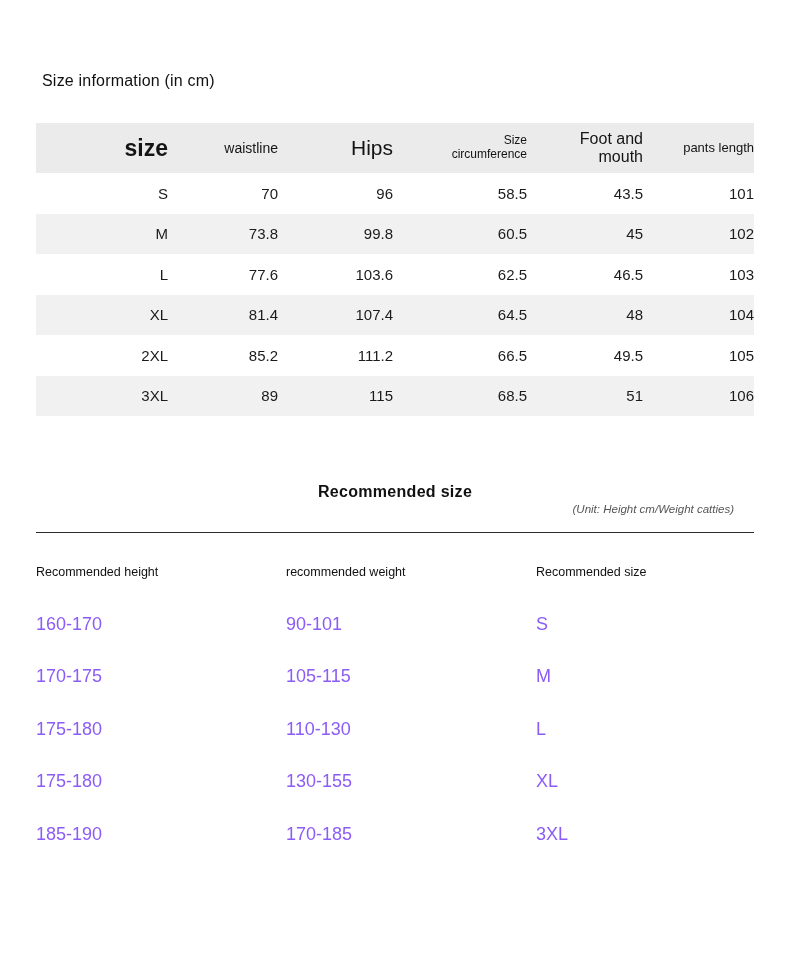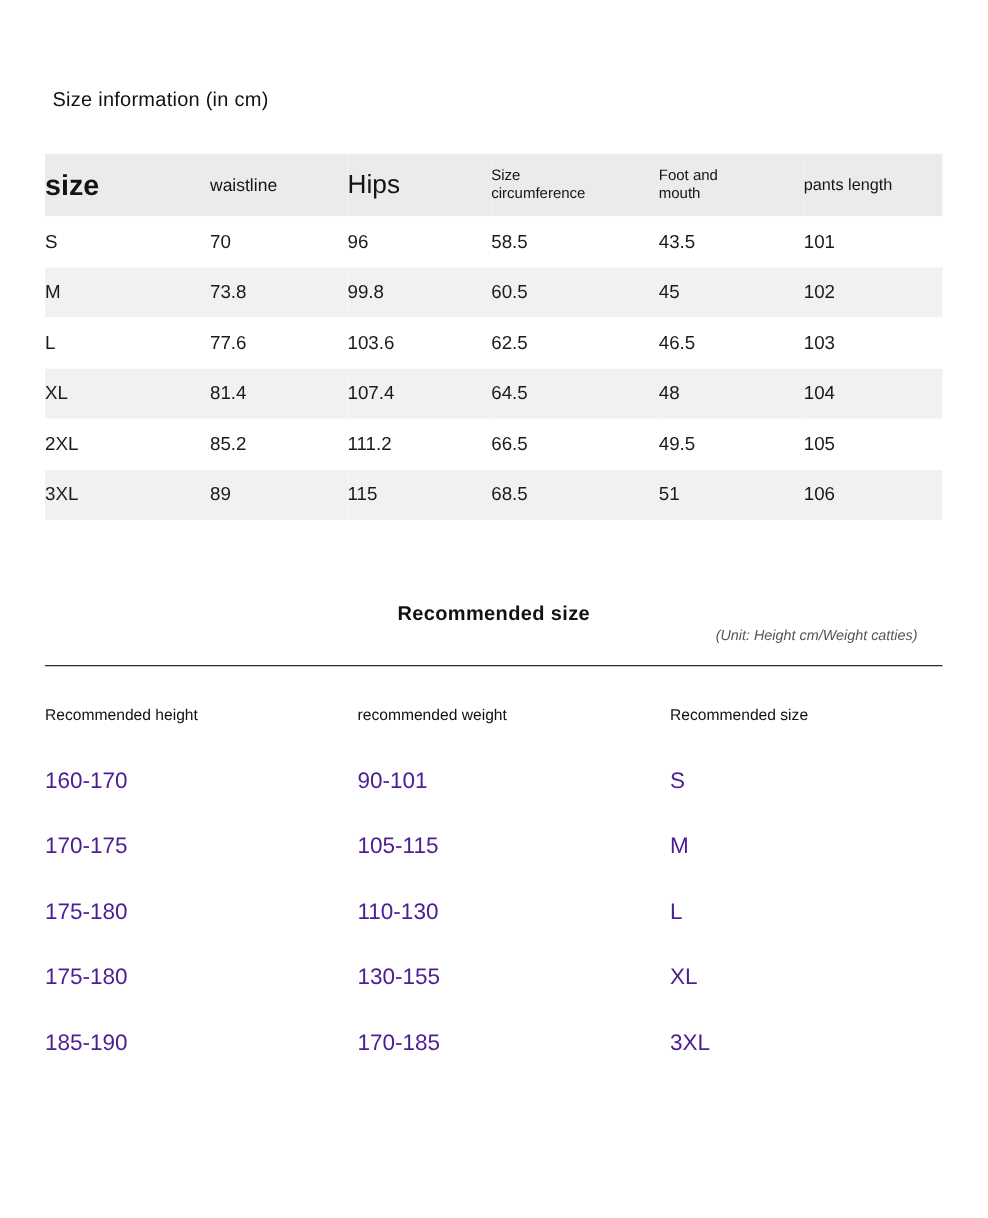--- a/index.html
+++ b/index.html
@@ -36,21 +36,21 @@
   
   .size-table {
     position: absolute;
     left: 36px;
     top: 123px;
     width: 718px;
     border-collapse: collapse;
     table-layout: fixed;
   }
   .size-table td, .size-table th {
-    text-align: left;
+    text-align: right;
     vertical-align: middle;
     font-weight: normal;
     padding: 0;
   }
   .size-table thead tr {
     height: 50px;
     background: #ebebeb;
   }
   .size-table tbody tr {
     height: 40.5px;
@@ -62,21 +62,21 @@
     background: #ffffff;
   }
   .hdr {
     color: #141414;
     line-height: 1.15;
   }
   .hdr.h-size   { font-size: 23px; font-weight: bold; }
   .hdr.h-waist  { font-size: 14px; }
   .hdr.h-hips   { font-size: 21px; }
   .hdr.h-thigh  { font-size: 12px; }
-  .hdr.h-foot   { font-size: 12px; }
+  .hdr.h-foot   { font-size: 16px; }
   .hdr.h-len    { font-size: 13px; }
 
   .cell {
     font-size: 15px;
     color: #1b1b1b;
   }
   .cell.lbl { font-size: 15px; }
 
   
   col.c0 { width: 132px; }
@@ -132,21 +132,21 @@
   .rec-table tbody tr { height: 52.5px; }
 
   .rec-hdr {
     font-size: 12.5px;
     font-weight: bold;
     color: #111111;
   }
   .rec-cell {
     font-size: 18px;
     font-weight: bold;
-    color: #4c1d95;
+    color: #8b5cf6;
   }
   col.r0 { width: 250px; }
   col.r1 { width: 250px; }
   col.r2 { width: 218px; }
 </style>
 </head>
 <body>
 
 <div class="page">
 

